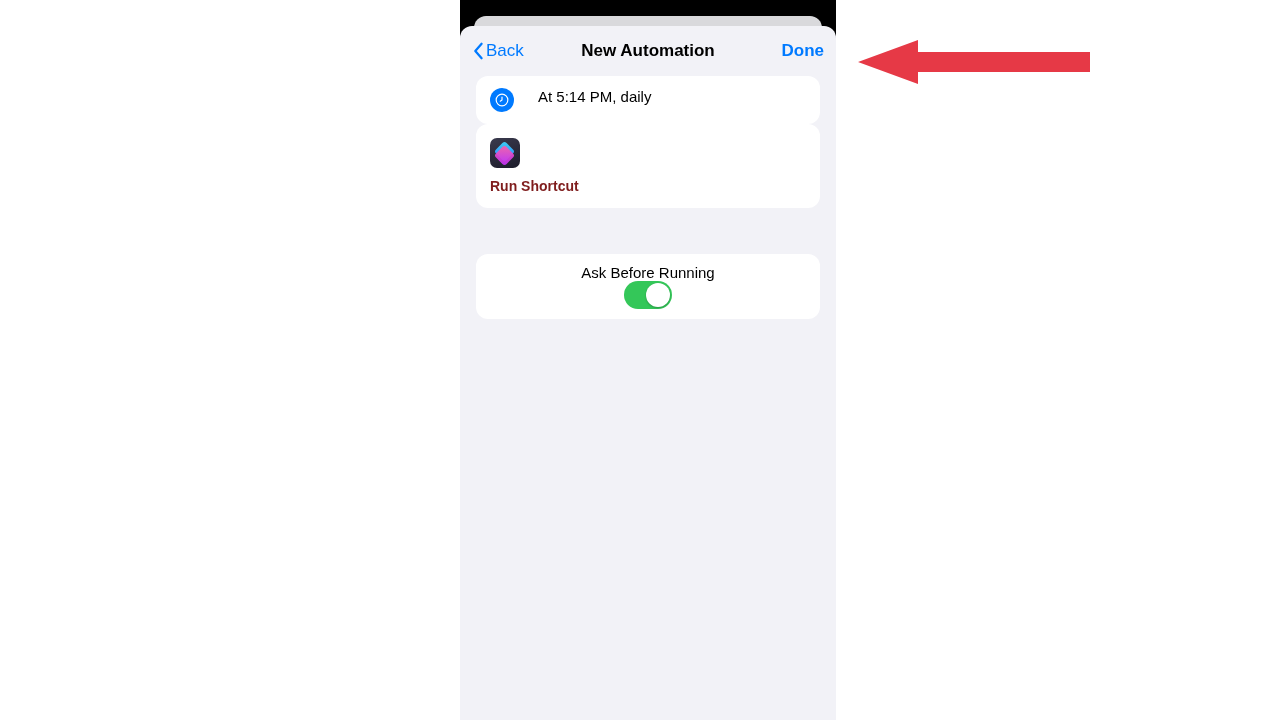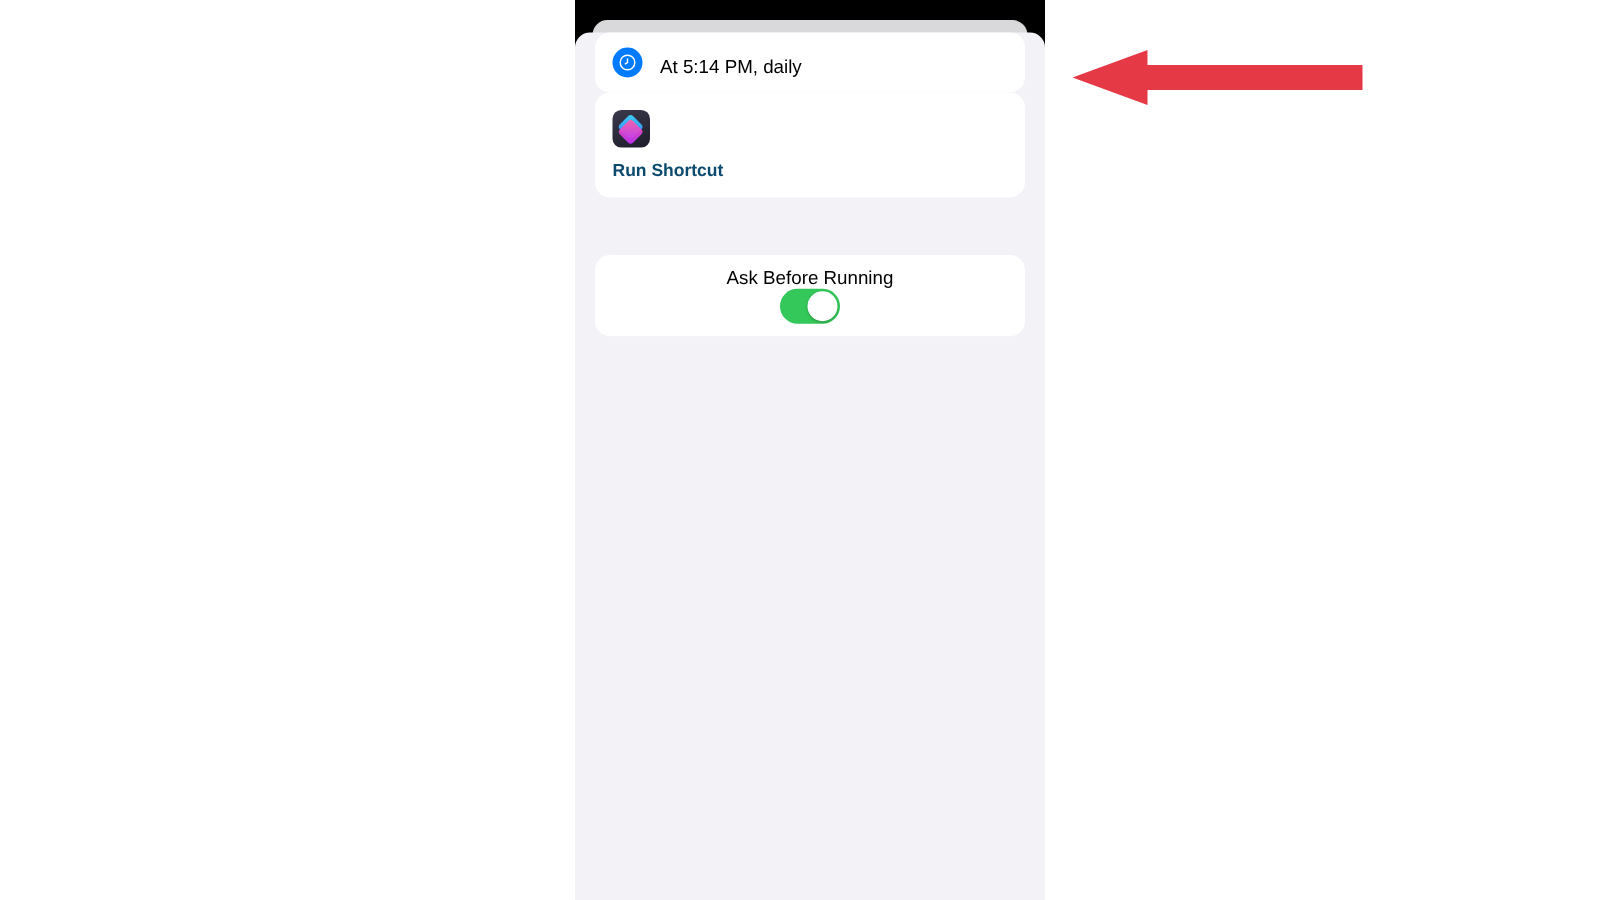--- a/index.html
+++ b/index.html
@@ -85,22 +85,22 @@
       margin-top: 18px;
       margin-bottom: 10px;
     }
     .card {
       background: #fff;
       border-radius: 12px;
       padding: 12px 14px;
     }
     .when-card {
       display: flex;
-      align-items: flex-end;
-      gap: 14px;
+      align-items: flex-start;
+      gap: 24px;
     }
     .clock-circle {
       width: 24px;
       height: 24px;
       border-radius: 50%;
       background: #007aff;
       display: flex;
       align-items: center;
       justify-content: center;
       flex-shrink: 0;
@@ -133,21 +133,21 @@
       width: 15px;
       height: 15px;
       border-radius: 3px;
       transform: rotate(45deg);
     }
     .layer1 { background: linear-gradient(135deg,#3fd0f0,#2f74ff); top: 0; left: 1px; }
     .layer2 { background: linear-gradient(135deg,#ff5fa2,#c22fff); top: 4px; left: 1px; opacity: 0.92; }
     .do-text {
       font-size: 14px;
       font-weight: 600;
-      color: #0c4a6e;
+      color: #7f1d1d;
     }
     .settings-card {
       display: flex;
       align-items: center;
       justify-content: space-between;
       margin-top: 46px;
       padding: 10px 14px;
       flex-direction: column;
     }
     .settings-label {
@@ -181,20 +181,30 @@
     }
   </style>
 </head>
 <body>
 
 <div class="phone-frame">
   <div class="phone-top"></div>
   <div class="phone-sheet-back"></div>
   <div class="phone-content">
 
+    <div class="nav-bar">
+      <div class="nav-back">
+        <svg class="chevron-left" viewBox="0 0 12 20">
+          <polyline points="10,2 3,10 10,18" fill="none" stroke="#007aff" stroke-width="2.5" stroke-linecap="round" stroke-linejoin="round"></polyline>
+        </svg>
+        <span>Back</span>
+      </div>
+      <div class="nav-title">New Automation</div>
+      <div class="nav-done">Done</div>
+    </div>
 
     <div class="section">
       <div class="card when-card">
         <div class="clock-circle">
           <svg class="clock-svg" viewBox="0 0 24 24">
             <circle cx="12" cy="12" r="10" fill="none" stroke="#fff" stroke-width="2"></circle>
             <path d="M12 7 V12 L9 14" fill="none" stroke="#fff" stroke-width="2" stroke-linecap="round"></path>
           </svg>
         </div>
         <div class="when-text">At 5:14 PM, daily</div>

